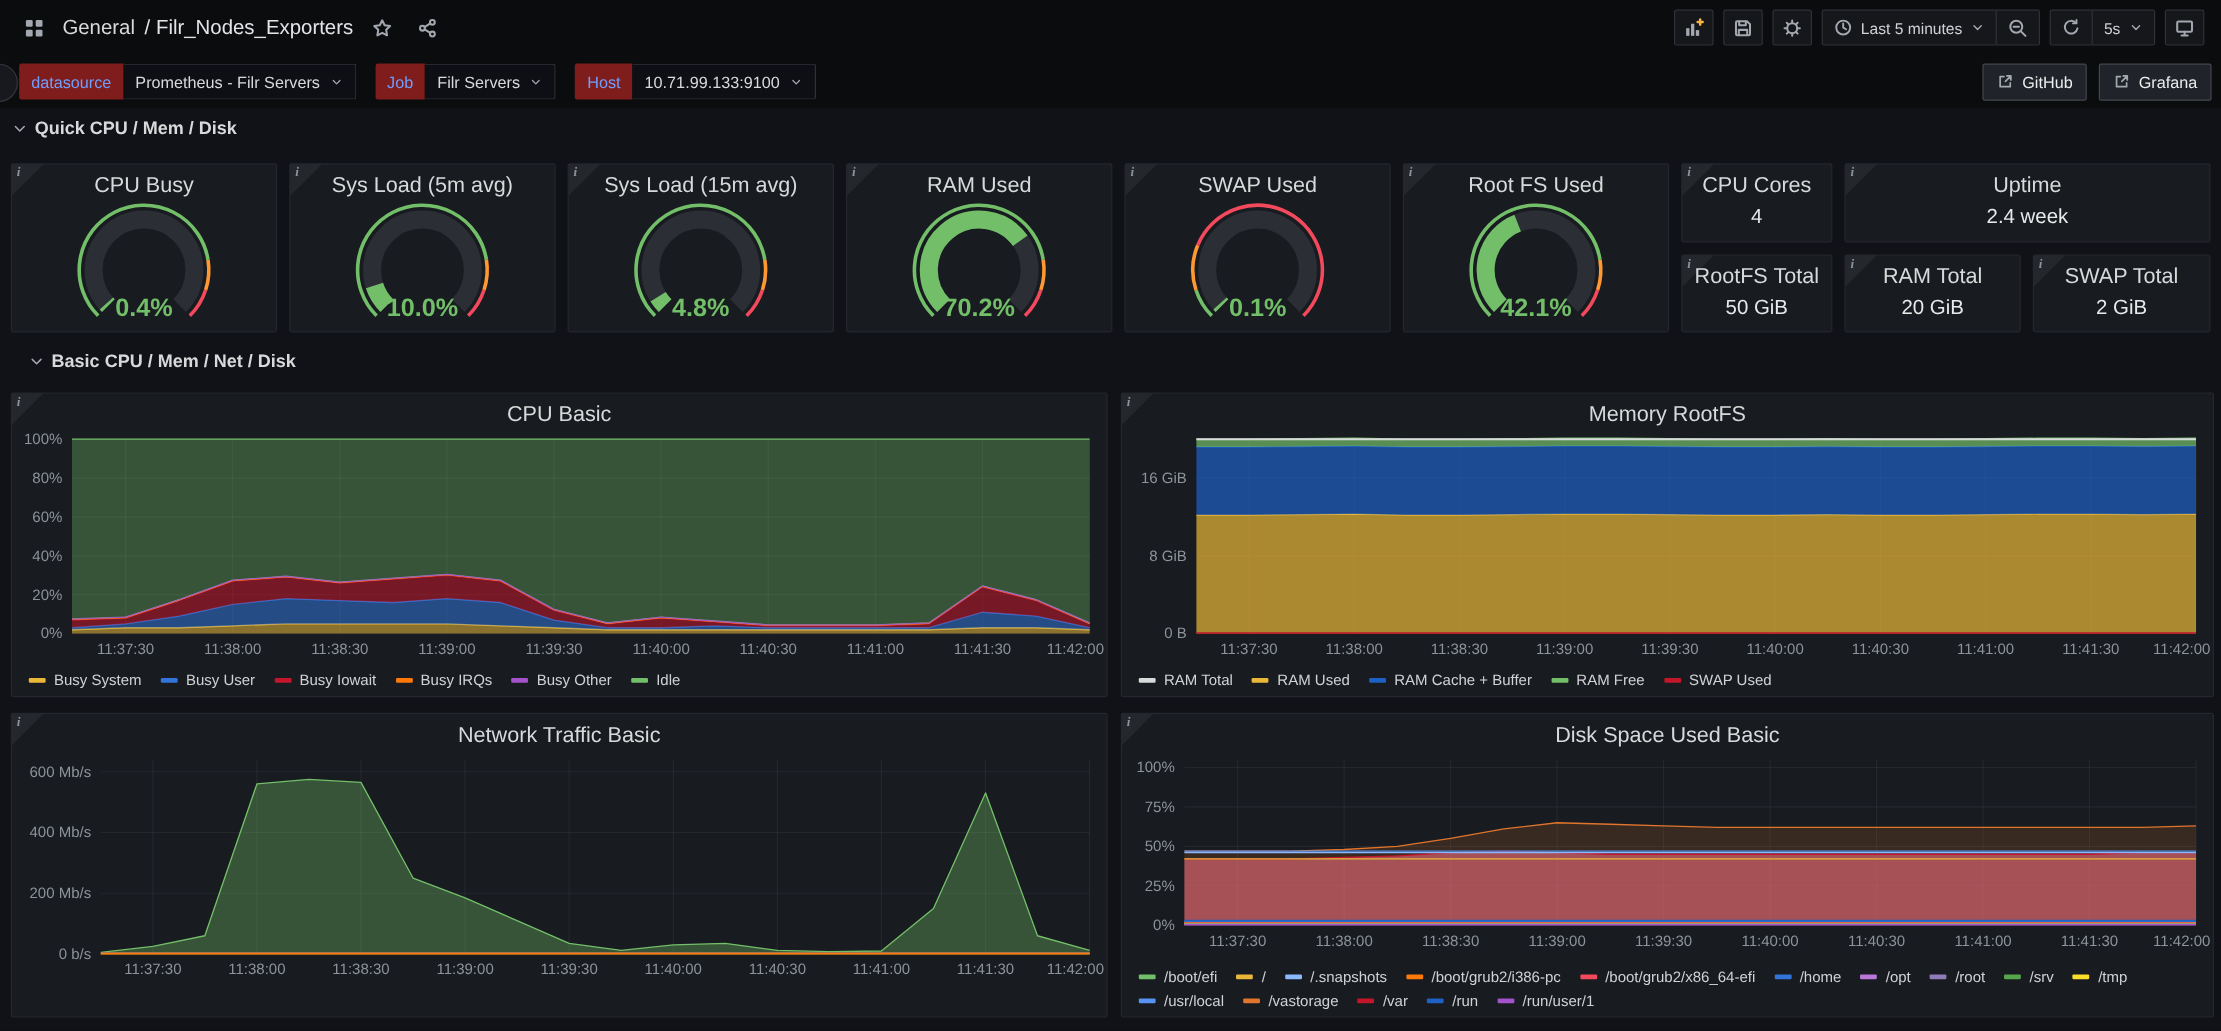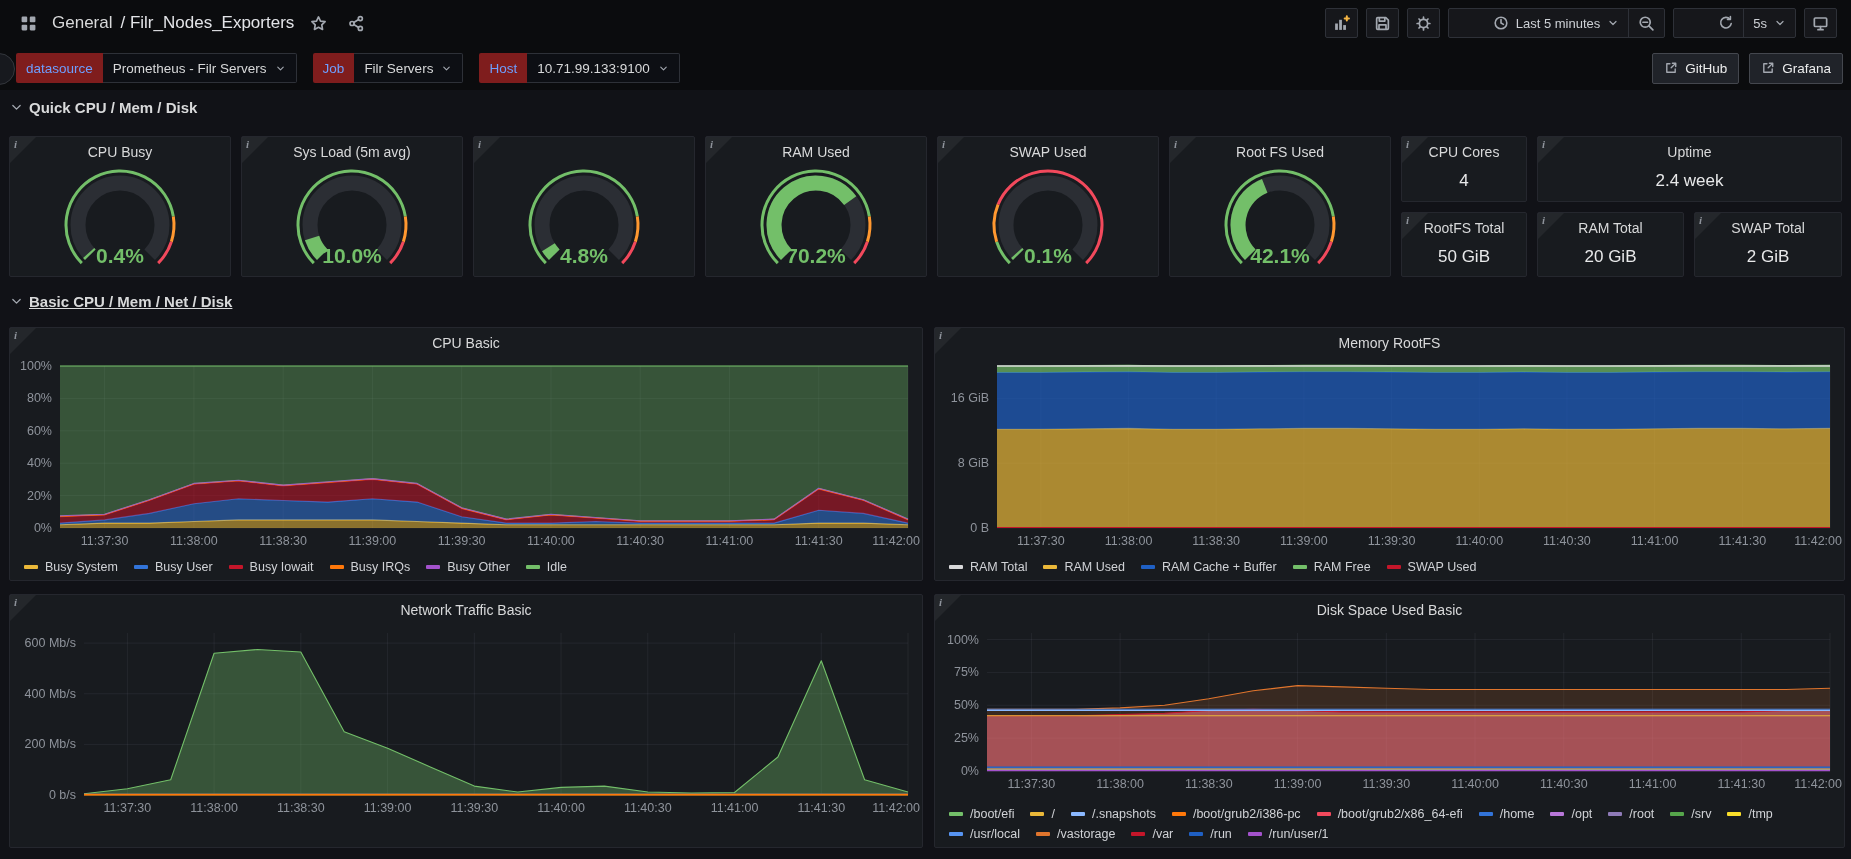--- a/index.html
+++ b/index.html
@@ -20,21 +20,21 @@
   }
   .nav-left { display:flex; align-items:center; gap:10px; }
   .breadcrumb { font-size:17px; color:#e3e4e8; display:flex; gap:8px; align-items:baseline; }
   .breadcrumb .sect { color:#d8d9da; }
   .nav-iconbtn { width:28px; height:28px; display:flex; align-items:center; justify-content:center; border-radius:2px; cursor:pointer; }
   .nav-right { margin-left:auto; display:flex; align-items:center; gap:8px; }
   .toolbtn {
     height:30px; min-width:32px; padding:0 7px; display:flex; align-items:center; justify-content:center;
     background:#16171b; border:1px solid #2e3138; border-radius:2px; cursor:pointer; gap:6px;
   }
-  .btn-group { display:flex; align-items:stretch; height:30px; border:1px solid #2e3138; border-radius:2px; background:#16171b;padding-left:35px; }
+  .btn-group { display:flex; align-items:stretch; height:30px; border:1px solid #2e3138; border-radius:2px; background:#16171b; }
   .btn-group .seg { display:flex; align-items:center; gap:7px; padding:0 9px; cursor:pointer; }
   .btn-group .seg + .seg { border-left:1px solid #2e3138; }
   .timepick-text { font-size:13px; color:#ced1d6; white-space:nowrap; }
 
   
   .submenu {
     position:absolute; top:46px; left:0; right:0; height:44px;
     background:#0b0c0e; display:flex; align-items:center; padding:0 8px 0 16px; gap:16px;
   }
   .var-item { display:flex; height:30px; }
@@ -63,21 +63,21 @@
   .row-title { font-size:15px; font-weight:bold; color:#d8d9da; }
   .panel {
     position:absolute; background:#181b1f; border:1px solid #25272e; border-radius:2px;
   }
   .corner { position:absolute; top:0; left:0; width:0; height:0;
     border-top:26px solid rgba(255,255,255,.055); border-right:26px solid transparent; cursor:pointer; }
   .corner span {
     position:absolute; top:-25px; left:4px; font-family:"Liberation Serif", serif;
     font-style:italic; font-weight:bold; font-size:11px; color:#8e939b;
   }
-  .panel-title { text-align:center; font-size:14px; color:#d8d9da; padding-top:7px; height:30px; cursor:pointer; white-space:nowrap; }
+  .panel-title { text-align:center; font-size:18px; color:#d8d9da; padding-top:7px; height:30px; cursor:pointer; white-space:nowrap; }
   .gauge-wrap { position:absolute; left:0; right:0; top:28px; bottom:0; }
   .stat-panel { display:flex; flex-direction:column; }
   .stat-value { flex:1; display:flex; align-items:center; justify-content:center;
     font-size:17px; font-weight:500; color:#e8e9ea; padding-bottom:6px; }
 
   .chart-panel { display:flex; flex-direction:column; }
   .chart-body { flex:1; position:relative; overflow:hidden; }
   .legend { padding:2px 8px 6px 14px; display:flex; flex-wrap:wrap; column-gap:16px; row-gap:6px; align-items:center; }
   .legend-item { display:flex; align-items:center; gap:7px; cursor:pointer; }
   .legend-swatch { width:14px; height:4px; border-radius:1px; }
@@ -244,21 +244,21 @@
   </div>
 </div>
 <div class="sidebar-pill"></div>
 
 <div class="row-header" style="left:10px; top:99px;">
   <svg width="13" height="13" viewBox="0 0 16 16">
       <path class="icon" d="M3.5 5.5L8 10l4.5-4.5"></path>
     </svg>
   <span class="row-title">Quick CPU / Mem / Disk</span>
 </div>
-<div class="row-header" style="left:10px; top:293px;text-decoration:underline;">
+<div class="row-header" style="left:24px; top:293px;">
   <svg width="13" height="13" viewBox="0 0 16 16">
       <path class="icon" d="M3.5 5.5L8 10l4.5-4.5"></path>
     </svg>
   <span class="row-title">Basic CPU / Mem / Net / Disk</span>
 </div>
 
 <div id="panels">
     <div class="panel" style="left: 9px; top: 136px; width: 222px; height: 141px;">
       <div class="corner">
         <span>i</span>
@@ -288,20 +288,21 @@
           <path d="M161.36 76.69 A54 54 0 0 1 148.18 98.18" stroke="#F2495C" stroke-width="3" fill="none"></path>
           <path d="M80.30 89.70 A42 42 0 0 1 70.06 72.98" stroke="#73BF69" stroke-width="15" fill="none"></path>
           <text x="110" y="98" text-anchor="middle" fill="#73BF69" font-size="21" font-weight="bold" font-family="&quot;Liberation Sans&quot;, sans-serif">10.0%</text>
         </svg>
       </div>
     </div>
     <div class="panel" style="left: 473px; top: 136px; width: 222px; height: 141px;">
       <div class="corner">
         <span>i</span>
       </div>
+      <div class="panel-title">Sys Load (15m avg)</div>
       <div class="gauge-wrap">
         <svg width="220" height="111">
           <path d="M80.30 89.70 A42 42 0 1 1 139.70 89.70" stroke="#2b2e34" stroke-width="15" fill="none"></path>
           <path d="M71.82 98.18 A54 54 0 1 1 163.34 51.55" stroke="#73BF69" stroke-width="3" fill="none"></path>
           <path d="M163.34 51.55 A54 54 0 0 1 161.36 76.69" stroke="#FF9830" stroke-width="3" fill="none"></path>
           <path d="M161.36 76.69 A54 54 0 0 1 148.18 98.18" stroke="#F2495C" stroke-width="3" fill="none"></path>
           <path d="M80.30 89.70 A42 42 0 0 1 74.40 82.28" stroke="#73BF69" stroke-width="15" fill="none"></path>
           <text x="110" y="98" text-anchor="middle" fill="#73BF69" font-size="21" font-weight="bold" font-family="&quot;Liberation Sans&quot;, sans-serif">4.8%</text>
         </svg>
       </div>

